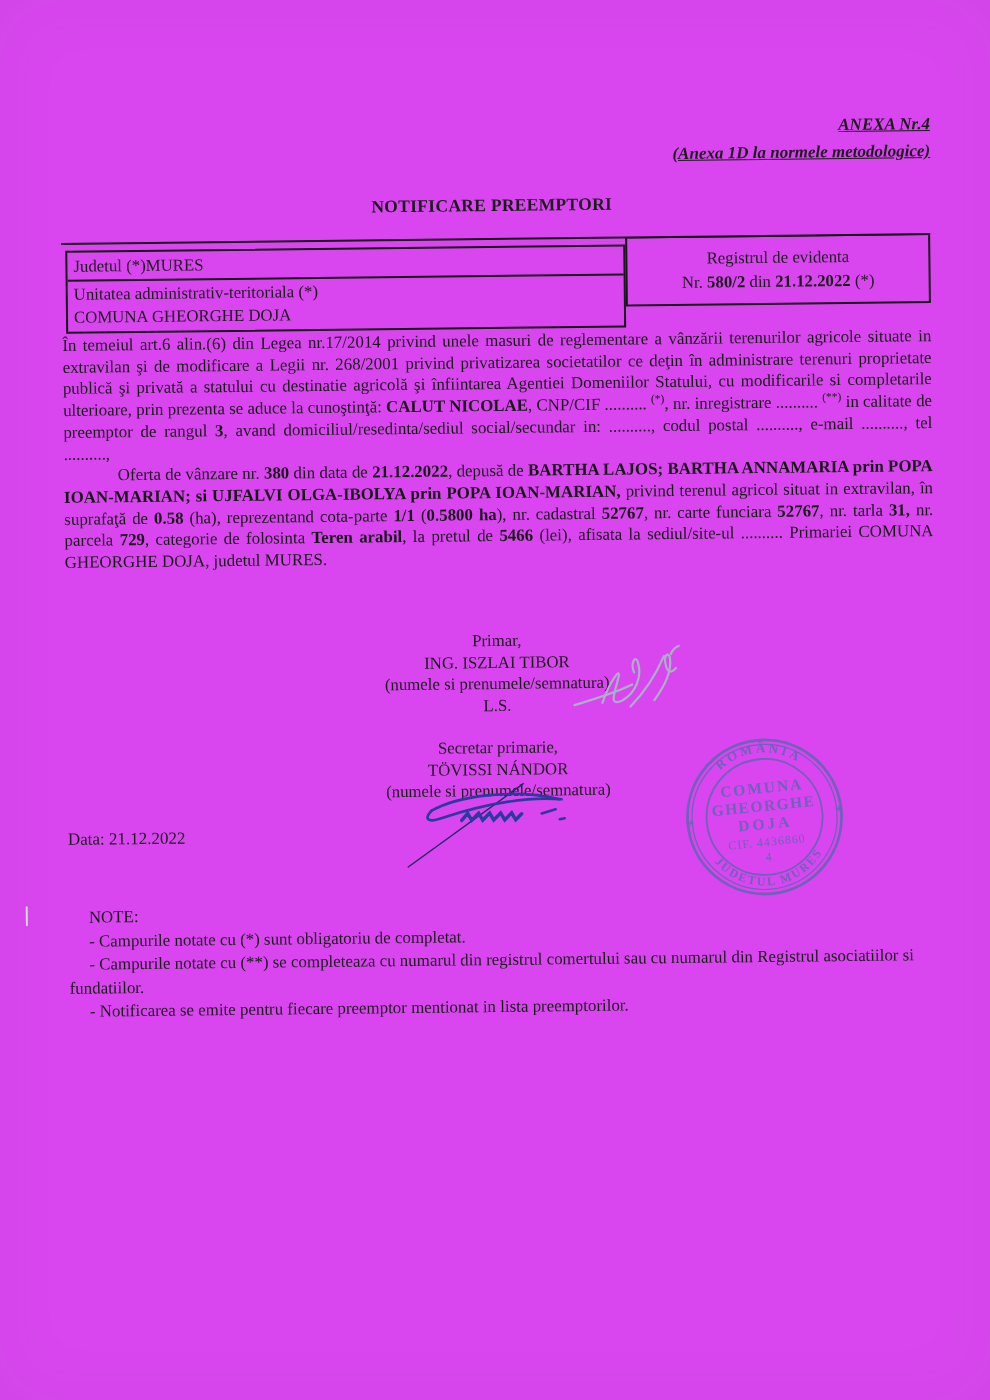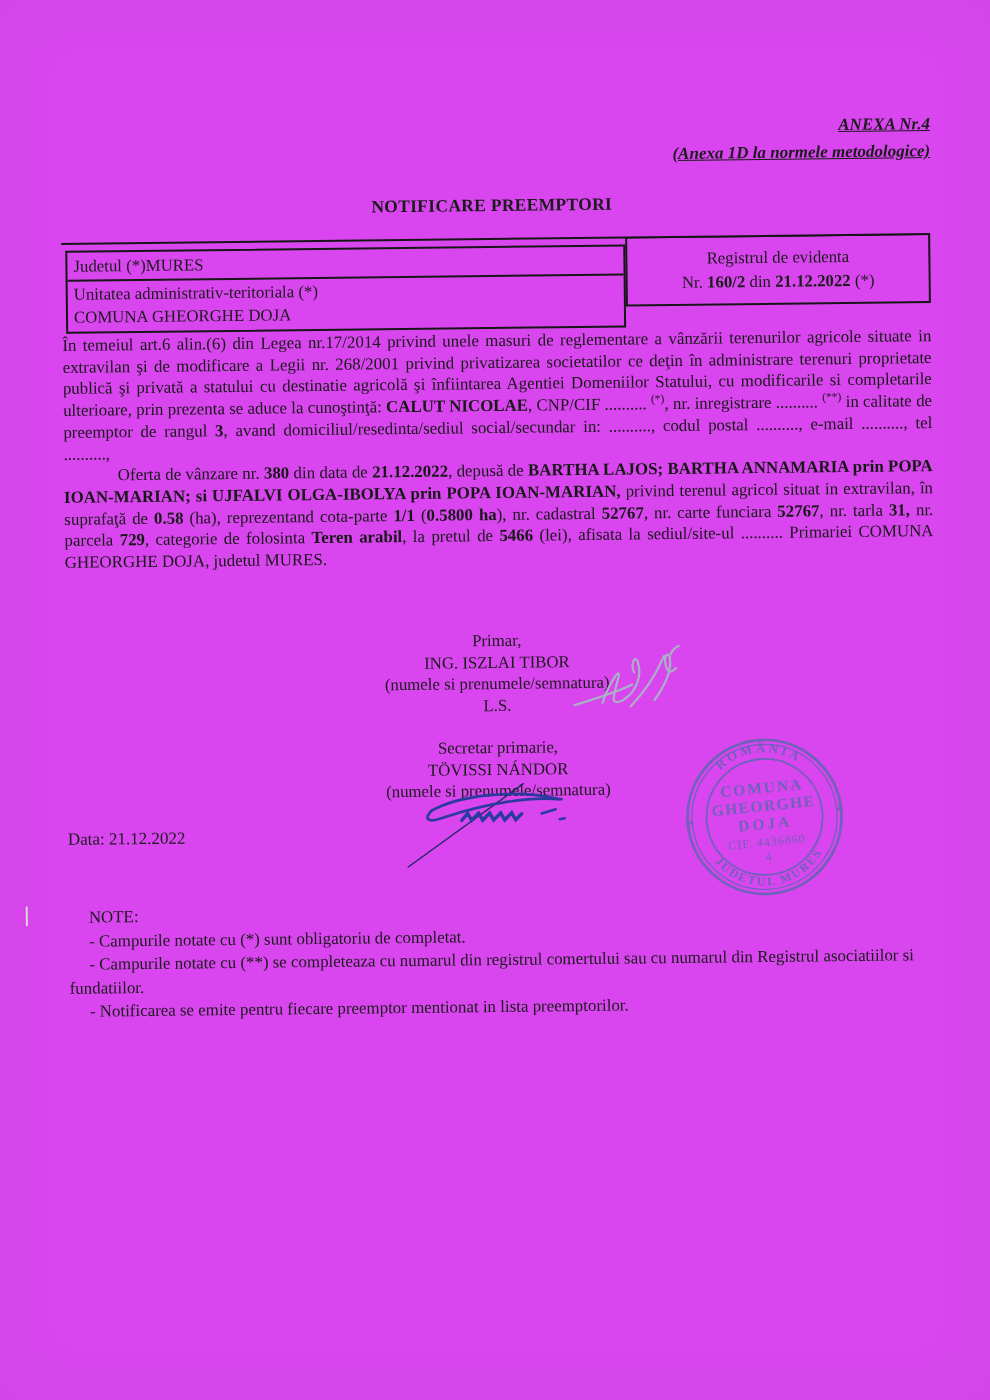--- a/index.html
+++ b/index.html
@@ -89,21 +89,21 @@
       <div class="outer-top"></div>
       <div class="left-box">
         <div class="row1">Judetul (*)MURES</div>
         <div class="row2">
           <div>Unitatea administrativ-teritoriala (*)</div>
           <div>COMUNA GHEORGHE DOJA</div>
         </div>
       </div>
       <div class="right-box">
         <div>Registrul de evidenta</div>
-        <div><span>Nr. </span><span class="seg-b">160/2</span><span> din </span><span class="seg-b">21.12.2022</span><span> (*)</span></div>
+        <div><span>Nr. </span><span class="seg-b">580/2</span><span> din </span><span class="seg-b">21.12.2022</span><span> (*)</span></div>
       </div>
     </div>
 
     <div class="body-text">
       <p><span>În temeiul art.6 alin.(6) din Legea nr.17/2014 privind unele masuri de reglementare a vânzării terenurilor agricole situate in extravilan şi de modificare a Legii nr. 268/2001 privind privatizarea societatilor ce deţin în administrare terenuri proprietate publică şi privată a statului cu destinatie agricolă şi înfiintarea Agentiei Domeniilor Statului, cu modificarile si completarile ulterioare, prin prezenta se aduce la cunoştinţă: </span><span class="seg-b">CALUT NICOLAE</span><span>, CNP/CIF .......... </span><sup>(*)</sup><span>, nr. inregistrare .......... </span><sup>(**)</sup><span> in calitate de preemptor de rangul </span><span class="seg-b">3</span><span>, avand domiciliul/resedinta/sediul social/secundar in: .........., codul postal .........., e-mail .........., tel ..........,</span></p>
       <p class="indent"><span>Oferta de vânzare nr. </span><span class="seg-b">380</span><span> din data de </span><span class="seg-b">21.12.2022</span><span>, depusă de </span><span class="seg-b">BARTHA LAJOS; BARTHA ANNAMARIA prin POPA IOAN-MARIAN;  si UJFALVI OLGA-IBOLYA prin POPA IOAN-MARIAN,</span><span> privind terenul agricol situat in extravilan, în suprafaţă de </span><span class="seg-b">0.58</span><span> (ha), reprezentand cota-parte </span><span class="seg-b">1/1</span><span> (</span><span class="seg-b">0.5800 ha</span><span>), nr. cadastral </span><span class="seg-b">52767</span><span>, nr. carte funciara </span><span class="seg-b">52767</span><span>, nr. tarla </span><span class="seg-b">31,</span><span> nr. parcela </span><span class="seg-b">729</span><span>, categorie de folosinta </span><span class="seg-b">Teren arabil</span><span>, la pretul de </span><span class="seg-b">5466</span><span> (lei), afisata la sediul/site-ul .......... Primariei COMUNA GHEORGHE DOJA, judetul MURES.</span></p>
     </div>
 
     <div class="sig-block sig-primar">
       <div>Primar,</div>

